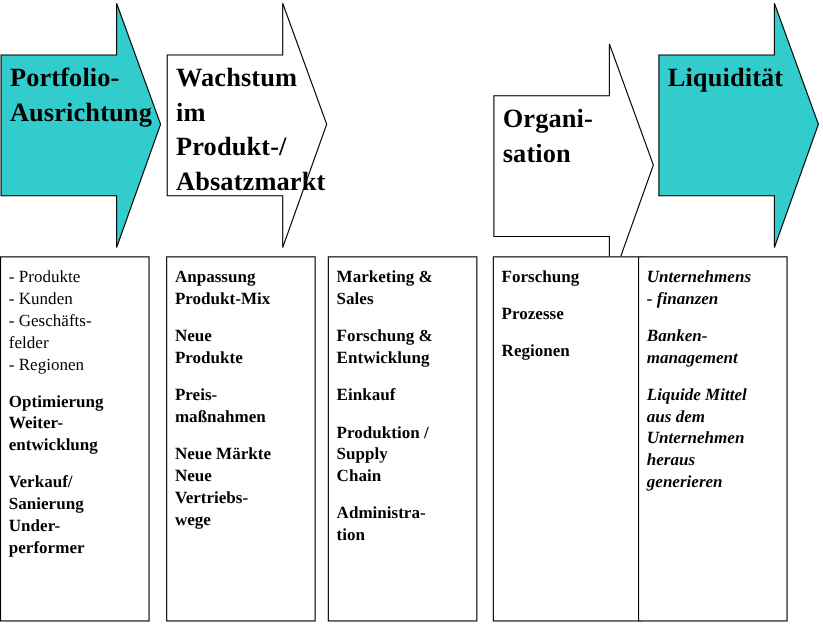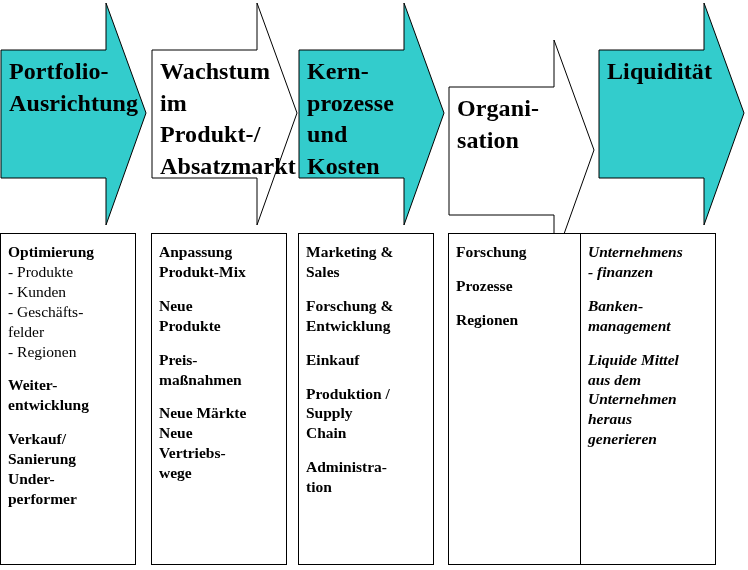--- a/index.html
+++ b/index.html
@@ -92,51 +92,43 @@
 Ausrichtung</div>
     </div>
     <div class="arrow-wrap" style="left: 151px;">
       <svg width="148" height="228">
         <polygon points="1,50 106,50 106,3 146,113 106,225 106,178 1,178" fill="#ffffff" stroke="#000000" stroke-width="1"></polygon>
       </svg>
       <div class="arrow-label">Wachstum
 im Produkt-/
 Absatzmarkt</div>
     </div>
-    <div class="arrow-wrap" style="left: 298px;">
-      <svg width="148" height="228">
-        <polygon points="1,50 106,50 106,3 146,113 106,225 106,178 1,178" fill="#33cccc" stroke="#000000" stroke-width="1"></polygon>
-      </svg>
-      <div class="arrow-label">Kern-
-prozesse
-und Kosten</div>
-    </div>
     <div class="arrow-wrap" style="left: 448px; margin-top: 37px;">
       <svg width="148" height="228">
         <polygon points="1,50 106,50 106,3 146,113 106,225 106,178 1,178" fill="#ffffff" stroke="#000000" stroke-width="1"></polygon>
       </svg>
       <div class="arrow-label">Organi-
 sation</div>
     </div>
     <div class="arrow-wrap" style="left: 598px;">
       <svg width="148" height="228">
         <polygon points="1,50 106,50 106,3 146,113 106,225 106,178 1,178" fill="#33cccc" stroke="#000000" stroke-width="1"></polygon>
       </svg>
       <div class="arrow-label">Liquidität</div>
     </div>
   </div>
 <div id="box-row">
     <div class="list-box" style="left: 0px;">
       <div class="box-inner">
-        <div class="blk bold tight">Optimierung</div>
         <div class="blk normal">- Produkte
 - Kunden
 - Geschäfts-
 felder
 - Regionen</div>
+        <div class="blk bold tight">Optimierung</div>
         <div class="blk bold">Weiter-
 entwicklung</div>
         <div class="blk bold">Verkauf/
 Sanierung
 Under-
 performer</div>
       </div>
     </div>
     <div class="list-box" style="left: 151px;">
       <div class="box-inner">

